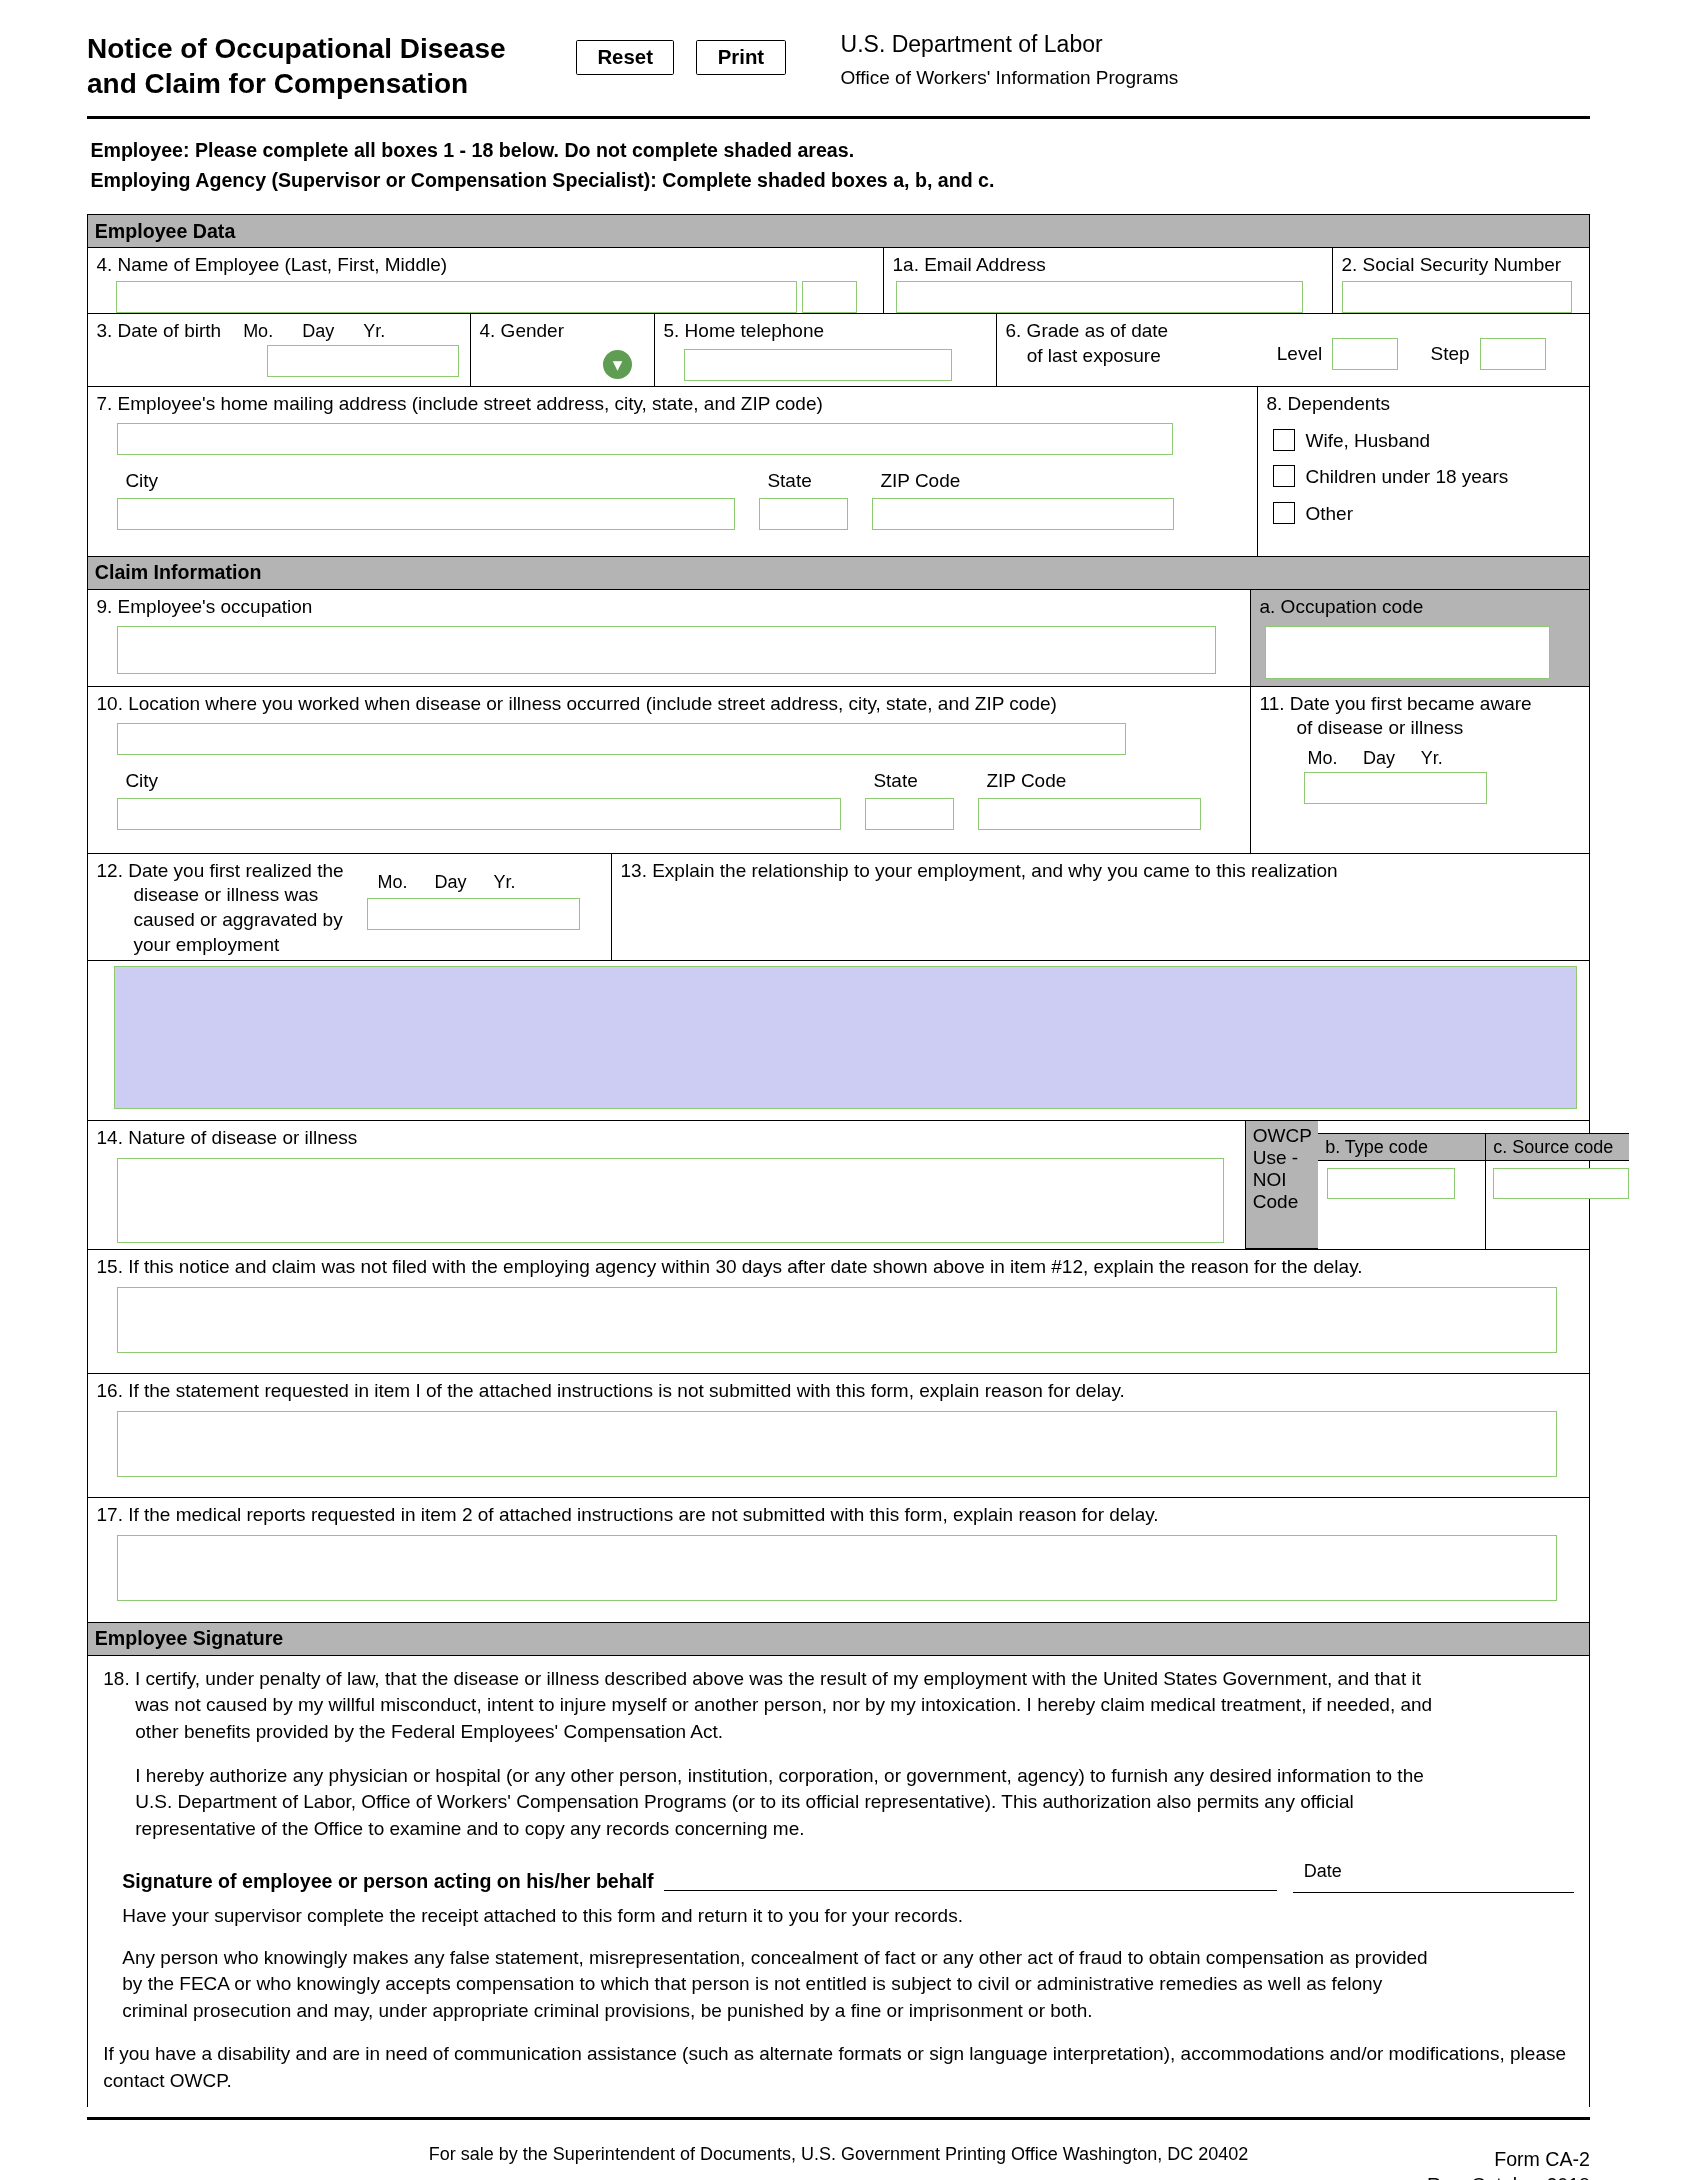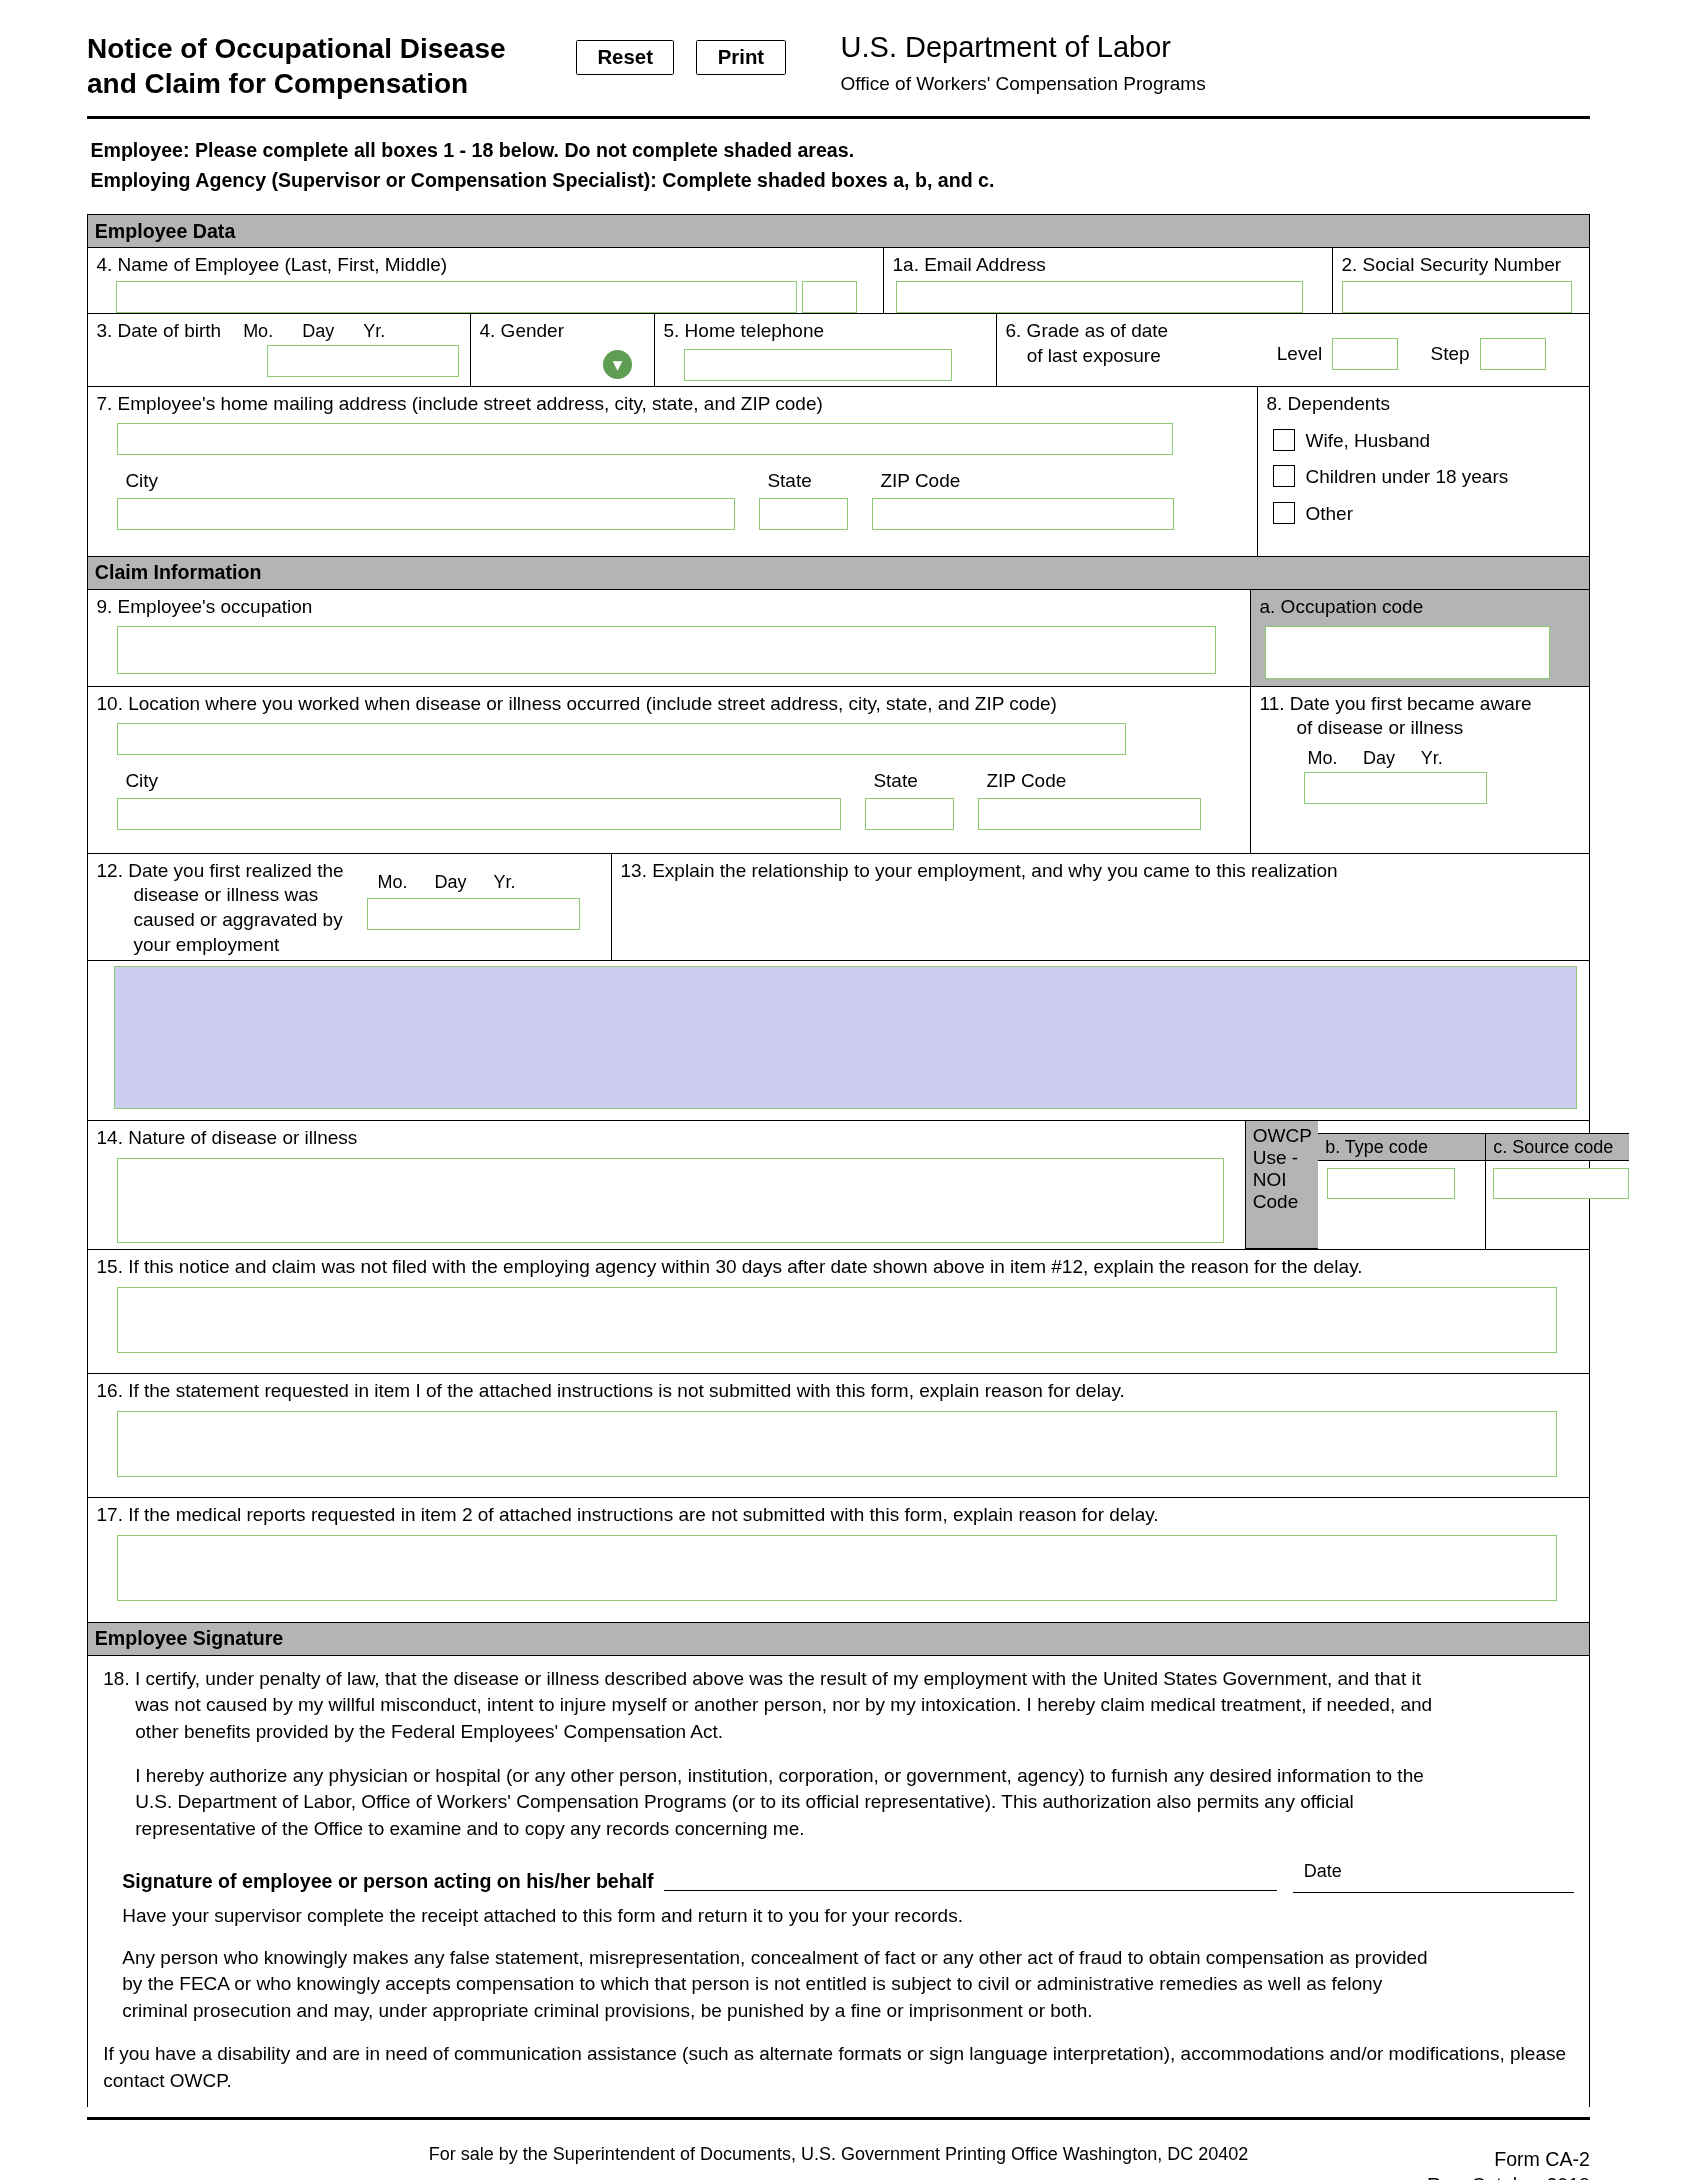--- a/index.html
+++ b/index.html
@@ -12,21 +12,21 @@
 
   
   .hdr { display: flex; align-items: flex-start; }
   .title { font-size: 28px; font-weight: bold; line-height: 1.25; white-space: pre-line; width: 477px; }
   .hdr-buttons { display: flex; gap: 22px; margin-top: 8.5px; margin-left: 12px; }
   .hbtn {
     border: 1.7px solid #000; background: #fff; font-family: inherit;
     font-weight: bold; font-size: 20.4px; padding: 5.1px 20.4px; border-radius: 1.7px; cursor: pointer;
   }
   .agency { margin-left: 55px; }
-  .agency-name { font-size: 29px; }
+  .agency-name { font-size: 23px; }
   .agency-office { font-size: 19px; margin-top: 8.5px; }
   .hrule { border-top: 3.4px solid #000; margin-top: 15.3px; }
 
   .instr { margin: 15.3px 0 19px 3.4px; }
   .instr-line { font-size: 19.6px; font-weight: bold; line-height: 1.55; }
 
   
   .bar {
     background: var(--shade, #b4b4b4); border: 1.7px solid #000;
     font-size: 19.6px; font-weight: bold; padding: 4.3px 6.8px;
@@ -138,21 +138,21 @@
 
   <div class="hdr">
     <h1 class="title">Notice of Occupational Disease
 and Claim for Compensation</h1>
     <div class="hdr-buttons">
       <button class="hbtn">Reset</button>
       <button class="hbtn">Print</button>
     </div>
     <div class="agency">
       <div class="agency-name">U.S. Department of Labor</div>
-      <div class="agency-office">Office of Workers' Compensation Programs</div>
+      <div class="agency-office">Office of Workers' Information Programs</div>
     </div>
   </div>
   <div class="hrule"></div>
 
   <div class="instr">
     <div class="instr-line">Employee: Please complete all boxes 1 - 18 below. Do not complete shaded areas.</div>
     <div class="instr-line">Employing Agency (Supervisor or Compensation Specialist): Complete shaded boxes a, b, and c.</div>
   </div>
 
   <div class="bar">Employee Data</div>

